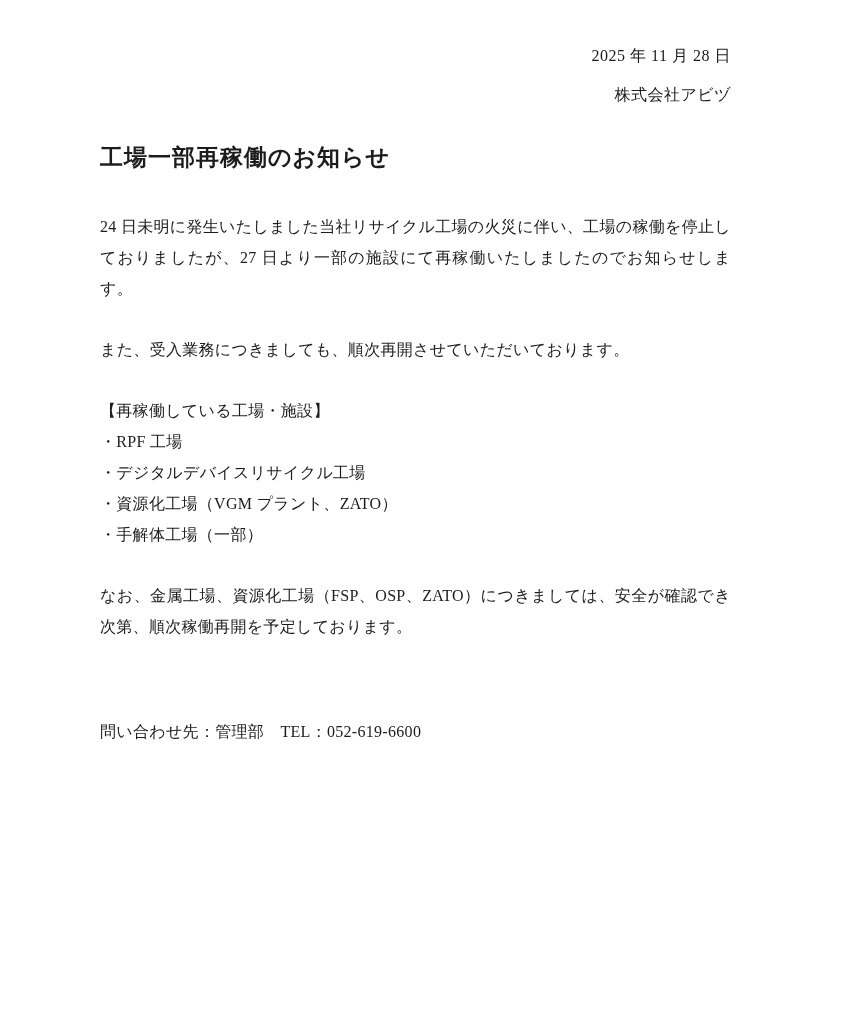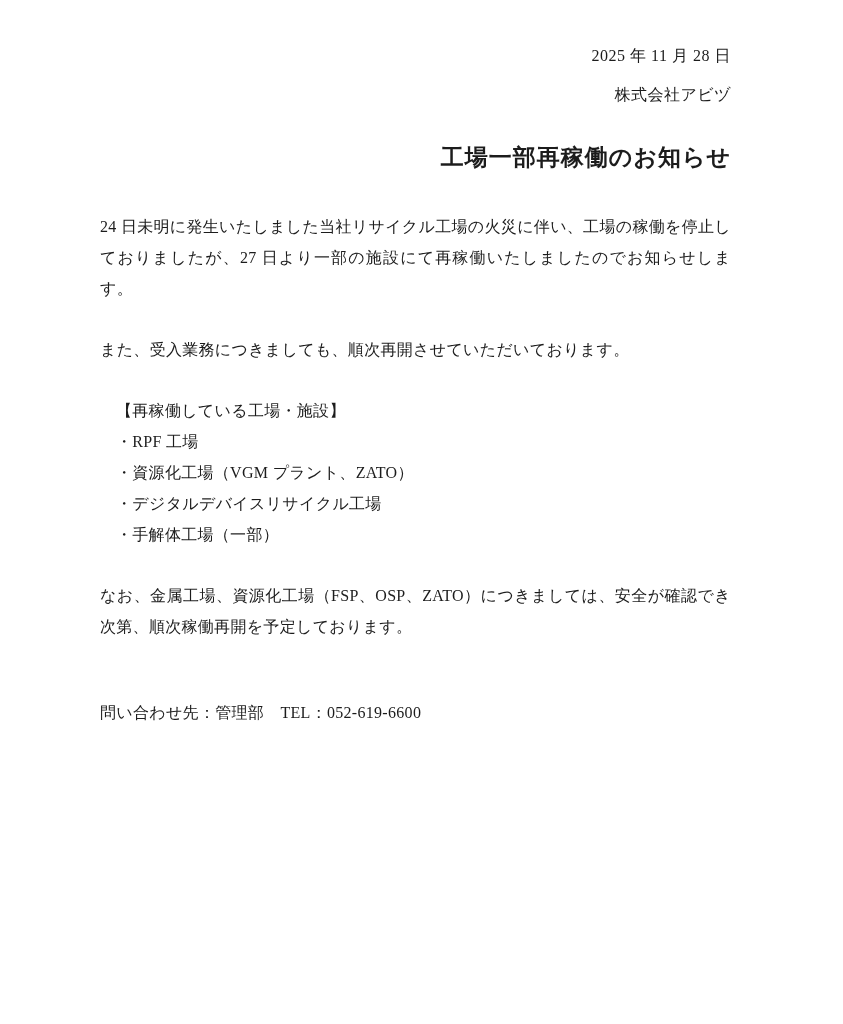--- a/index.html
+++ b/index.html
@@ -19,41 +19,41 @@
     font-size: 16px;
   }
   .meta-block { text-align: right; }
   .meta-line {
     line-height: 39px;
     font-size: 16px;
     letter-spacing: 0.5px;
     white-space: nowrap;
   }
   .doc-title {
-    text-align: right;
+    text-align: left;
     font-size: 23px;
     font-weight: bold;
     line-height: 34px;
     margin: 27px 0 36px 0;
     letter-spacing: 1px;
   }
   .body-par {
     line-height: 31px;
     margin: 30px 0;
     text-align: justify;
     letter-spacing: 0.3px;
   }
   .facility-list {
-    margin: 27px 16px;
+    margin: 27px 0;
     line-height: 31px;
     letter-spacing: 0.3px;
   }
   .facility-line { line-height: 31px; }
   .contact-line {
-    margin-top: 55px;
+    margin-top: 74px;
     line-height: 31px;
     letter-spacing: 0.3px;
   }
 </style>
 </head>
 <body>
 
 <div class="page">
 
   <div class="meta-block">
@@ -65,22 +65,22 @@
 
   <p class="body-par">24 日未明に発生いたしました当社リサイクル工場の火災に伴い、工場の稼働を停止しておりましたが、27 日より一部の施設にて再稼働いたしましたのでお知らせします。</p>
 
   <p class="body-par">また、受入業務につきましても、順次再開させていただいております。</p>
 
 
 
   <div class="facility-list">
     <div class="facility-line">【再稼働している工場・施設】</div>
     <div class="facility-line">・RPF 工場</div>
+    <div class="facility-line">・デジタルデバイスリサイクル工場</div>
     <div class="facility-line">・資源化工場（VGM プラント、ZATO）</div>
-    <div class="facility-line">・デジタルデバイスリサイクル工場</div>
     <div class="facility-line">・手解体工場（一部）</div>
   </div>
 
   <p class="body-par">なお、金属工場、資源化工場（FSP、OSP、ZATO）につきましては、安全が確認でき次第、順次稼働再開を予定しております。</p>
 
   <div class="contact-line">問い合わせ先：管理部　TEL：052-619-6600</div>
 
 </div>
 
 </body></html>

